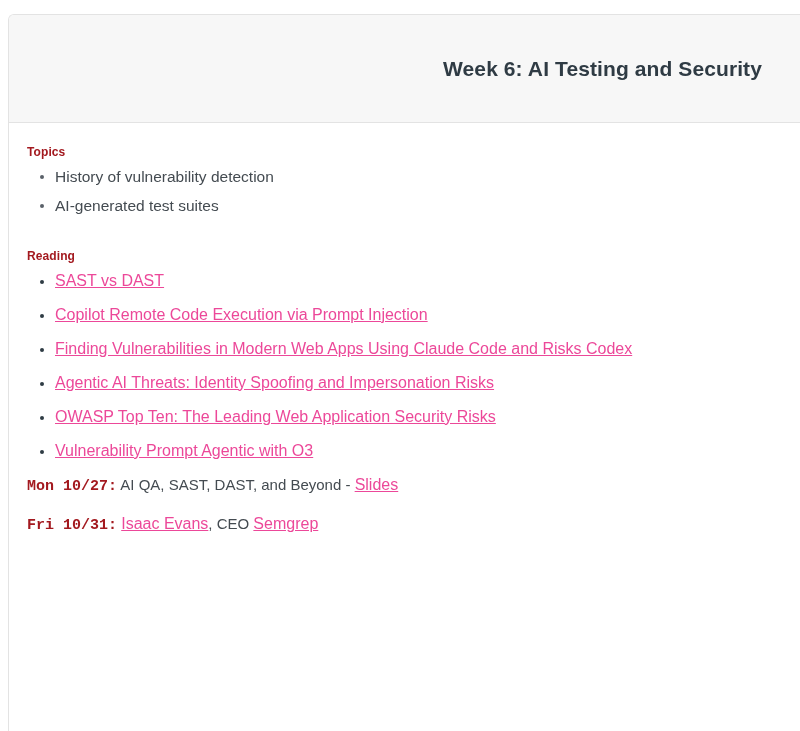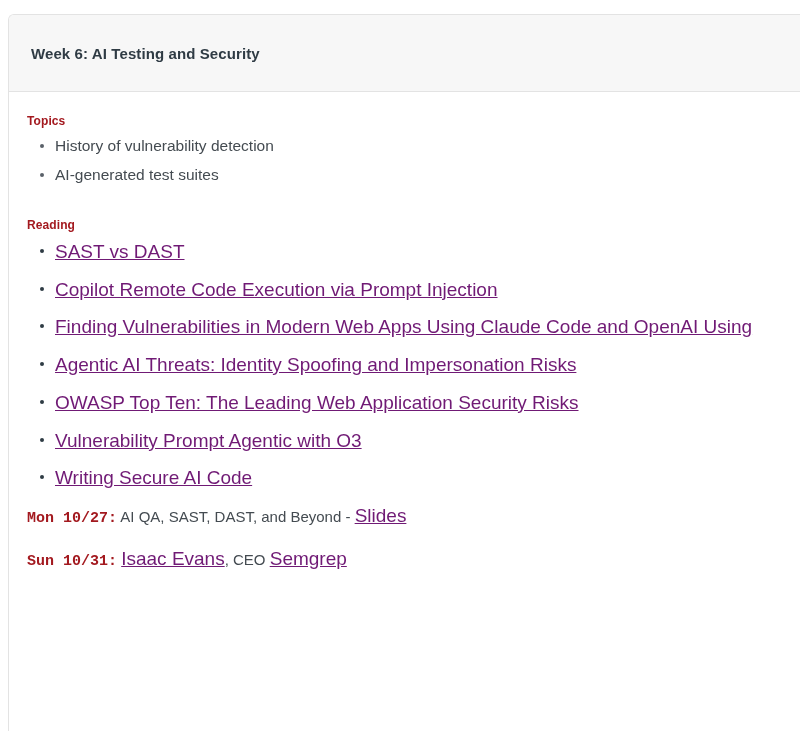--- a/index.html
+++ b/index.html
@@ -32,25 +32,26 @@
     min-height: 717px;
     box-sizing: border-box;
   }
   .card-header {
     background: #f7f7f7;
     border-bottom: 1px solid #e3e3e3;
     border-radius: 5px 0 0 0;
     padding: 26px 22px 25px 18px;
   }
   .card-title {
-    font-size: 15px;
+    font-size: 21px;
     font-weight: bold;
     color: #2f3b44;
     letter-spacing: 0.1px;
-    margin: 4px;
+    margin: 16px;
+    text-align: right;
   }
   .card-body {
     padding: 22px 22px 10px 18px;
   }
   .section-heading {
     color: #a3191f;
     font-size: 12px;
     font-weight: bold;
     margin: 0 0 8px 0;
     letter-spacing: 0.1px;
@@ -82,22 +83,22 @@
     background: #5a6169;
   }
   ul.links li {
     margin-bottom: 14px;
   }
   ul.links li::before {
     background: #2f3b44;
     top: 9px;
   }
   a.doc-link {
-    color: #701a75;
-    font-size: 19px;
+    color: #ec4899;
+    font-size: 16px;
   }
   .schedule-line {
     font-size: 15px;
     color: #444b51;
     margin: 0 0 18px 0;
     line-height: 1.3;
   }
   .schedule-line .day {
     font-weight: bold;
     color: #a3191f;
@@ -125,33 +126,30 @@
       <h2 class="section-heading">Topics</h2>
       <ul class="bullets topics-list">
         <li><span>History of vulnerability detection</span></li>
         <li><span>AI-generated test suites</span></li>
       </ul>
 
       <h2 class="section-heading tight">Reading</h2>
       <ul class="bullets links">
         <li><a class="doc-link" href="#">SAST vs DAST</a></li>
         <li><a class="doc-link" href="#">Copilot Remote Code Execution via Prompt Injection</a></li>
-        <li><a class="doc-link" href="#">Finding Vulnerabilities in Modern Web Apps Using Claude Code and OpenAI Using</a></li>
+        <li><a class="doc-link" href="#">Finding Vulnerabilities in Modern Web Apps Using Claude Code and Risks Codex</a></li>
         <li><a class="doc-link" href="#">Agentic AI Threats: Identity Spoofing and Impersonation Risks</a></li>
         <li><a class="doc-link" href="#">OWASP Top Ten: The Leading Web Application Security Risks</a></li>
         <li><a class="doc-link" href="#">Vulnerability Prompt Agentic with O3</a></li>
       </ul>
 
-      <ul class="bullets links assignment-list">
-        <li><a class="doc-link" href="#">Writing Secure AI Code</a></li>
-      </ul>
 
       <p class="schedule-line">
         <span class="day">Mon 10/27:</span><span> AI QA, SAST, DAST, and Beyond - </span><a class="doc-link" href="#">Slides</a>
       </p>
 
       <p class="schedule-line">
-        <span class="day">Sun 10/31:</span><span> </span><a class="doc-link" href="#">Isaac Evans</a><span>, CEO </span><a class="doc-link" href="#">Semgrep</a>
+        <span class="day">Fri 10/31:</span><span> </span><a class="doc-link" href="#">Isaac Evans</a><span>, CEO </span><a class="doc-link" href="#">Semgrep</a>
       </p>
 
     </div>
   </div>
 </div>
 
 </body></html>

